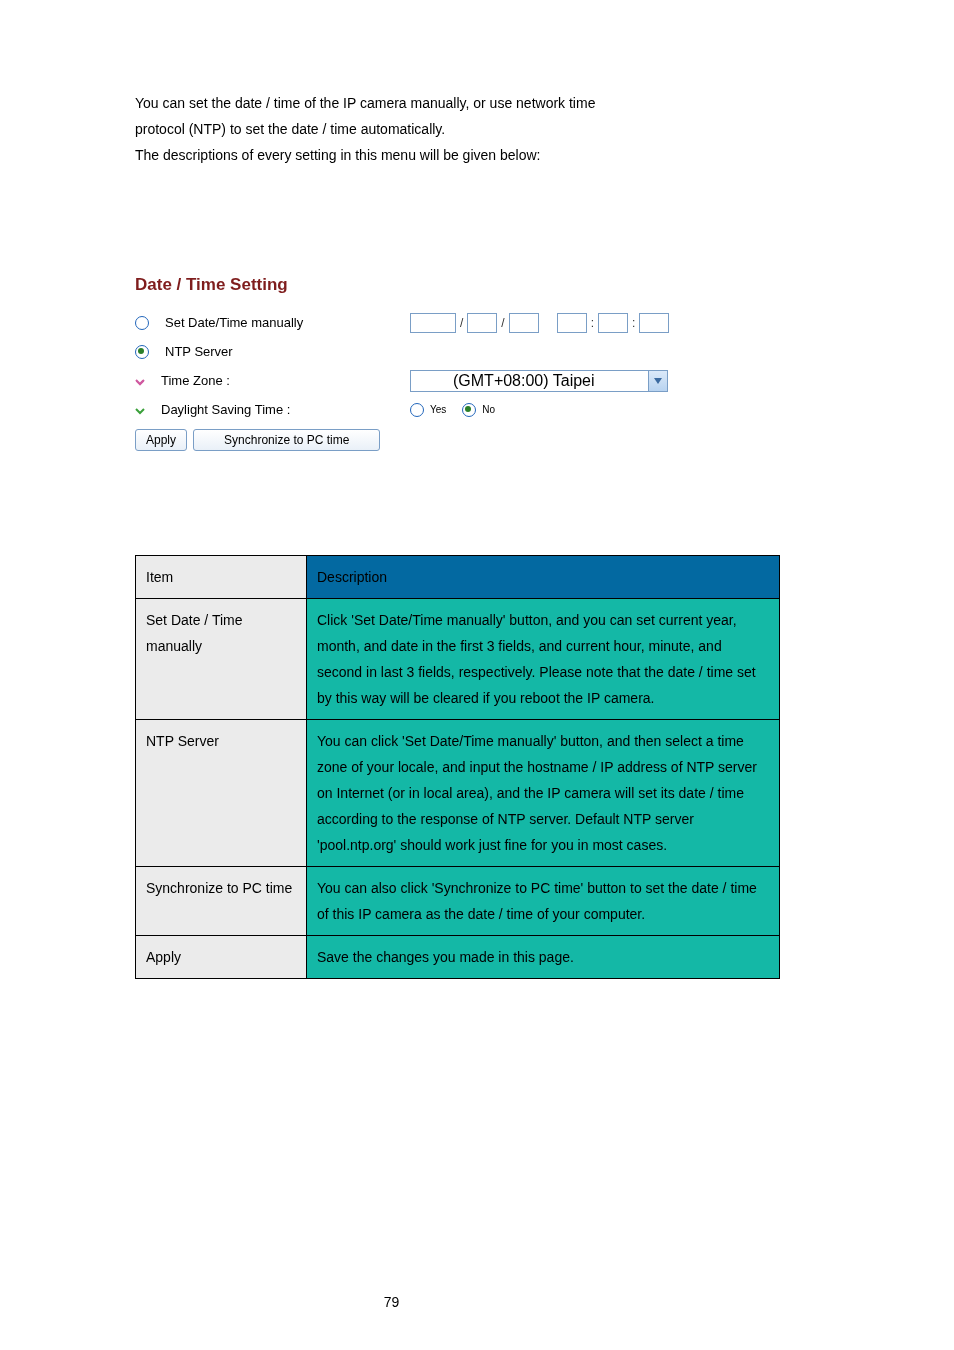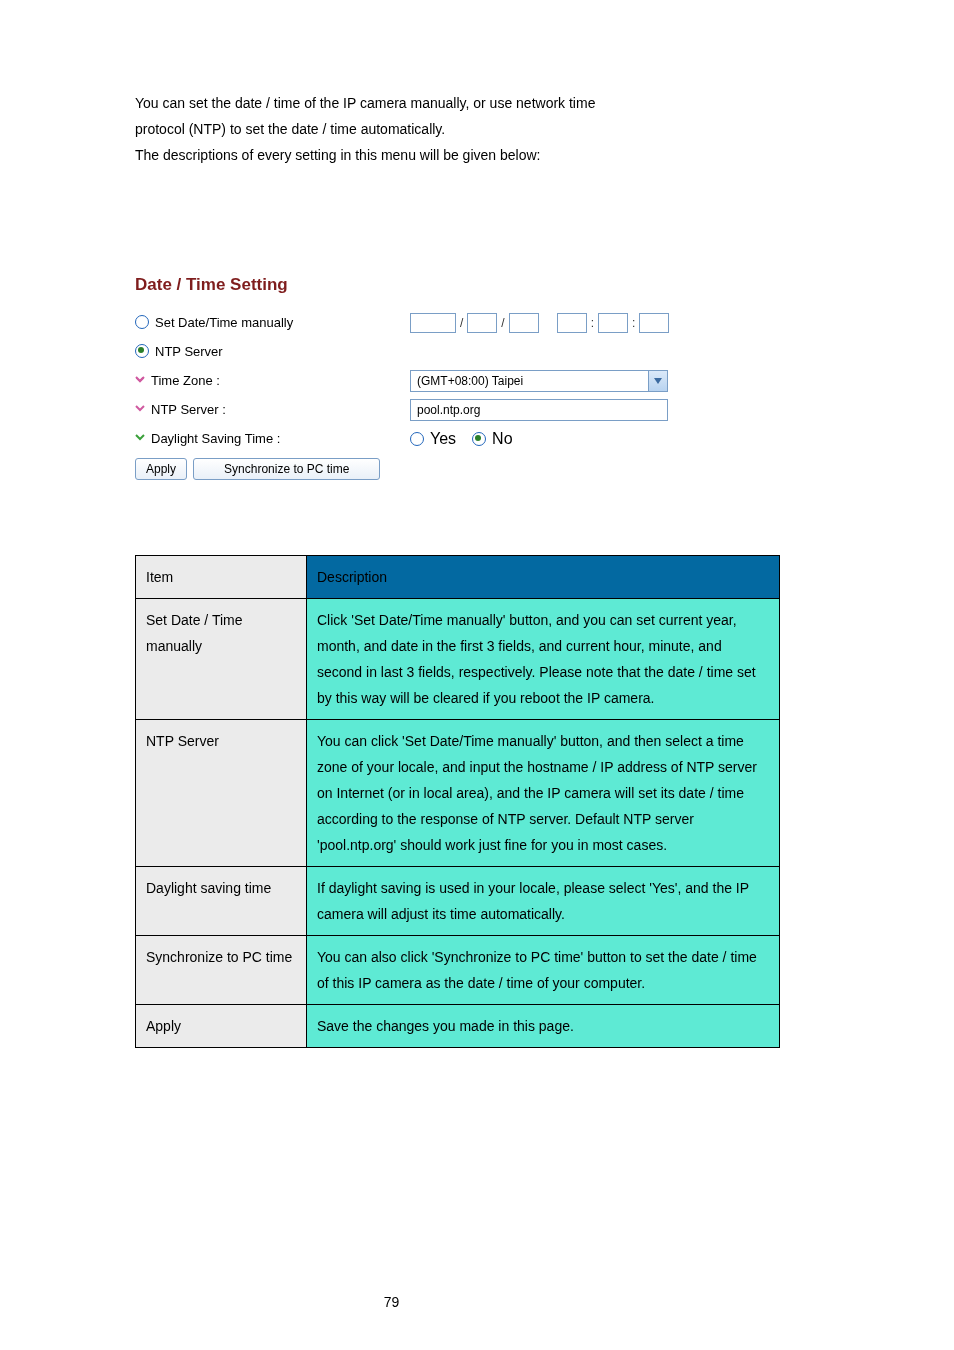--- a/index.html
+++ b/index.html
@@ -52,21 +52,22 @@
     display: flex;
     align-items: center;
     min-height: 27px;
     margin: 2px 0;
     font-size: 13px;
     color: #000;
   }
   .left-col {
     width: 275px;
     display: flex;
-    gap: 6px;
+    align-items: center;
+    gap: 16px;
   }
   .right-col {
     flex: 1;
     display: flex;
     align-items: center;
   }
 
   .radio, .radio-sm {
     width: 12px; height: 12px;
     border-radius: 50%;
@@ -111,21 +112,22 @@
     align-items: center;
     height: 22px;
     border: 1px solid #7a9ec6;
     background: #fff;
     box-sizing: border-box;
     width: 258px;
   }
   .select-box .sel-text {
     flex: 1;
     padding: 0 6px;
-    font-size: 12px;
+    font-size: 16px;
+    margin-left: 36px;
   }
   .select-box .sel-btn {
     width: 18px;
     height: 100%;
     background: linear-gradient(#dbe9f9, #b8d3f0);
     border-left: 1px solid #7a9ec6;
     display: flex;
     align-items: center;
     justify-content: center;
   }
@@ -139,21 +141,21 @@
     box-sizing: border-box;
     font-size: 12px;
     padding: 0 6px;
     color: #000;
   }
 
   .yn-group {
     display: flex;
     align-items: center;
     gap: 6px;
-    font-size: 16px;
+    font-size: 10px;
   }
 
   .btn-row {
     display: flex;
     gap: 6px;
     margin-top: 6px;
   }
   .btn {
     height: 20px;
     border: 1px solid #7a9ec6;
@@ -186,21 +188,21 @@
   .desc-table th {
     background: #ebebeb;
     font-weight: normal;
     text-align: left;
   }
   .desc-table .col-item {
     width: 150px;
     background: #ebebeb;
   }
   .desc-table .col-desc {
-    background: #5eead4;
+    background: #14b8a6;
   }
 
   .page-num {
     position: absolute;
     left: 0;
     right: 0;
     bottom: 40px;
     text-align: center;
     font-size: 14px;
   }
@@ -265,33 +267,20 @@
           <span class="sel-text">(GMT+08:00) Taipei</span>
           <span class="sel-btn">
             <svg viewBox="0 0 8 6">
                 <path d="M0 0 L8 0 L4 6 Z" fill="#3b6aa0"></path>
               </svg>
           </span>
         </div>
       </div>
     </div>
 
-    <div class="form-row">
-      <div class="left-col">
-        <span class="arrow-bullet">
-          <svg viewBox="0 0 10 10">
-              <path d="M1 2 L5 6 L9 2" stroke="#d05aa0" stroke-width="2" fill="none"></path>
-            </svg>
-        </span>
-        <span>NTP Server :</span>
-      </div>
-      <div class="right-col">
-        <input class="text-input" value="pool.ntp.org" style="">
-      </div>
-    </div>
 
     <div class="form-row">
       <div class="left-col">
         <span class="arrow-bullet">
           <svg viewBox="0 0 10 10">
               <path d="M1 2 L5 6 L9 2" stroke="#3aa03a" stroke-width="2" fill="none"></path>
             </svg>
         </span>
         <span>Daylight Saving Time :</span>
       </div>
@@ -325,24 +314,20 @@
     </tr>
     <tr>
       <td class="col-item">Set Date / Time manually</td>
       <td class="col-desc">Click 'Set Date/Time manually' button, and you can set current year, month, and date in the first 3 fields, and current hour, minute, and second in last 3 fields, respectively. Please note that the date / time set by this way will be cleared if you reboot the IP camera.</td>
     </tr>
     <tr>
       <td class="col-item">NTP Server</td>
       <td class="col-desc">You can click 'Set Date/Time manually' button, and then select a time zone of your locale, and input the hostname / IP address of NTP server on Internet (or in local area), and the IP camera will set its date / time according to the response of NTP server. Default NTP server 'pool.ntp.org' should work just fine for you in most cases.</td>
     </tr>
     <tr>
-      <td class="col-item">Daylight saving time</td>
-      <td class="col-desc">If daylight saving is used in your locale, please select 'Yes', and the IP camera will adjust its time automatically.</td>
-    </tr>
-    <tr>
       <td class="col-item">Synchronize to PC time</td>
       <td class="col-desc">You can also click 'Synchronize to PC time' button to set the date / time of this IP camera as the date / time of your computer.</td>
     </tr>
     <tr>
       <td class="col-item">Apply</td>
       <td class="col-desc">Save the changes you made in this page.</td>
     </tr>
   </tbody>
     </table>
 

